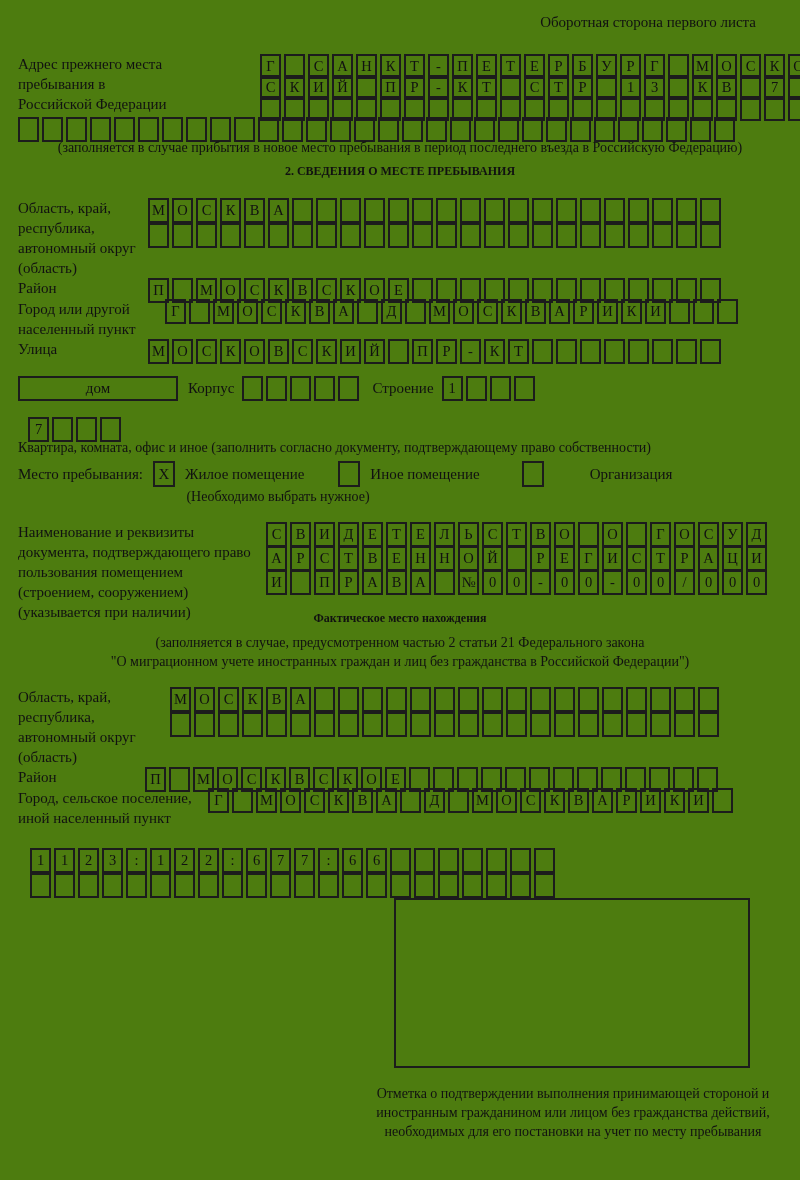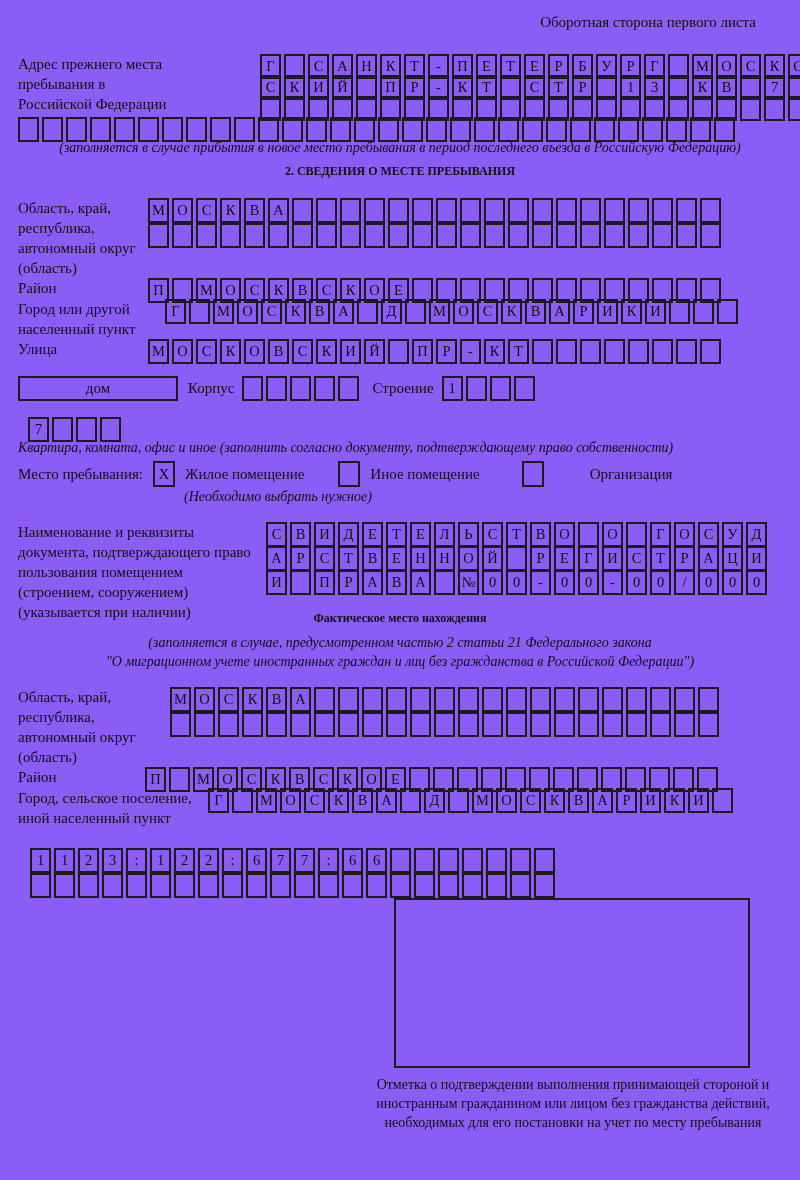--- a/index.html
+++ b/index.html
@@ -1,45 +1,45 @@
 <!DOCTYPE html>
 <html><head>
 <meta charset="utf-8">
 <style>
   html,body { margin:0; padding:0; background:#fff; }
   .page {
     position:relative; width:800px; height:1180px; box-sizing:border-box;
-    padding:12px 18px; background:#8b5cf6; color:#111;
+    padding:12px 18px; background:#4d7c0f; color:#111;
     font-family:"Liberation Serif","DejaVu Serif",serif; overflow:hidden;
   }
   .hdr { text-align:right; font-size:15px; line-height:20px; padding-right:26px; }
   .frow { display:flex; align-items:flex-start; }
   .flabel { font-size:15px; line-height:20px; flex:none; }
   .cellcol { flex:none; }
   .cellrow { white-space:nowrap; height:19px; margin-bottom:2px; }
   .cell {
     display:inline-block; box-sizing:border-box; width:21px; height:25px;
     border:2px solid #1c1c1c; margin-right:3px; vertical-align:top;
     text-align:center; font-size:14.5px; line-height:20px;
   }
-  .note { font-size:14px; line-height:19px;font-style:italic; }
+  .note { font-size:14px; line-height:19px; }
   .center { text-align:center; }
   .title { font-size:12px; font-weight:bold; line-height:21px; text-align:center; }
   .fieldbox {
     box-sizing:border-box; border:2px solid #1c1c1c; height:25px;
     line-height:21px; text-align:center; font-size:15px; flex:none;
   }
   .inline-lbl { font-size:15px; line-height:25px; flex:none; }
   .chk {
     display:inline-block; box-sizing:border-box; width:22px; height:26px;
     border:2px solid #1c1c1c; text-align:center; font-size:15px; line-height:22px;
     vertical-align:middle; flex:none;
   }
   .stamp-box { box-sizing:border-box; width:356px; height:170px; border:2px solid #1c1c1c; margin-left:376px; }
-  .stamp-note { width:410px; margin-left:350px; text-align:center; font-size:14px; line-height:19px; margin-top:7px; }
+  .stamp-note { width:410px; margin-left:350px; text-align:center; font-size:14px; line-height:19px; margin-top:16px; }
   .mt2{margin-top:16px;} .mt4{margin-top:4px;}
   .gap12{width:12px; flex:none;} .gap10{width:10px; flex:none;} .gap8{width:8px; flex:none;}
 </style>
 </head>
 <body>
 
 <div class="page">
 
   <div class="hdr">Оборотная сторона первого листа</div>
 

